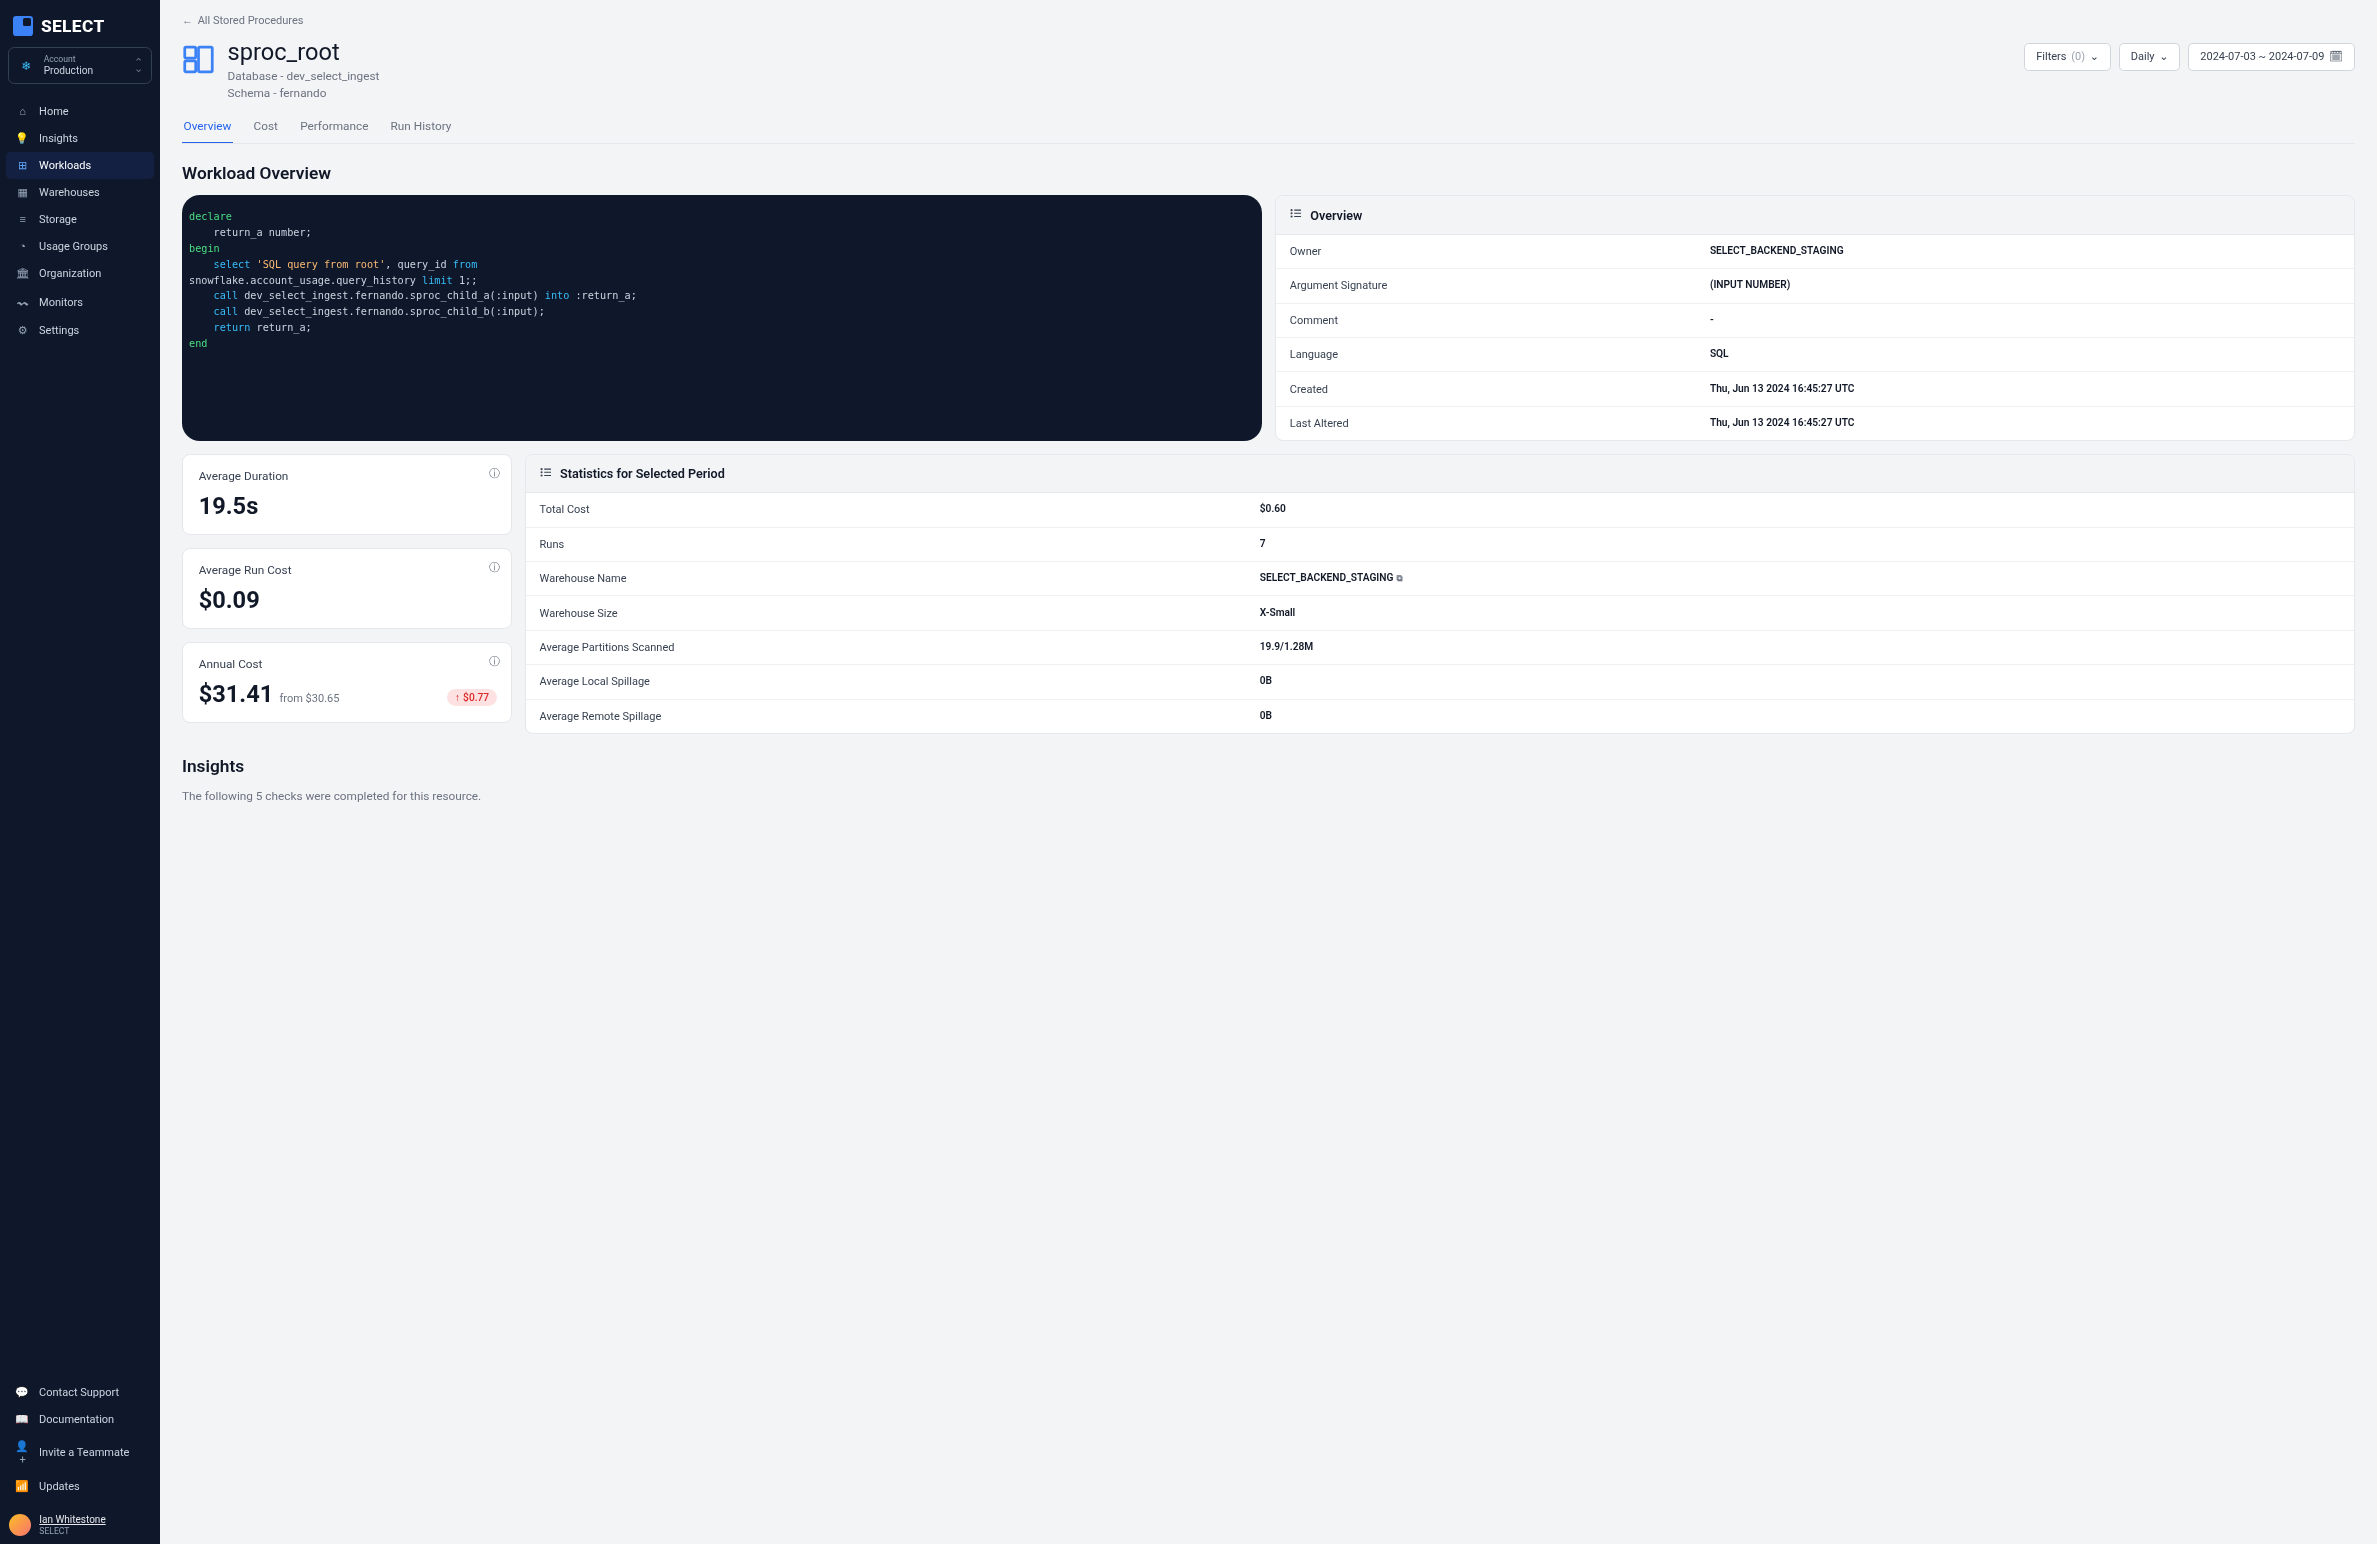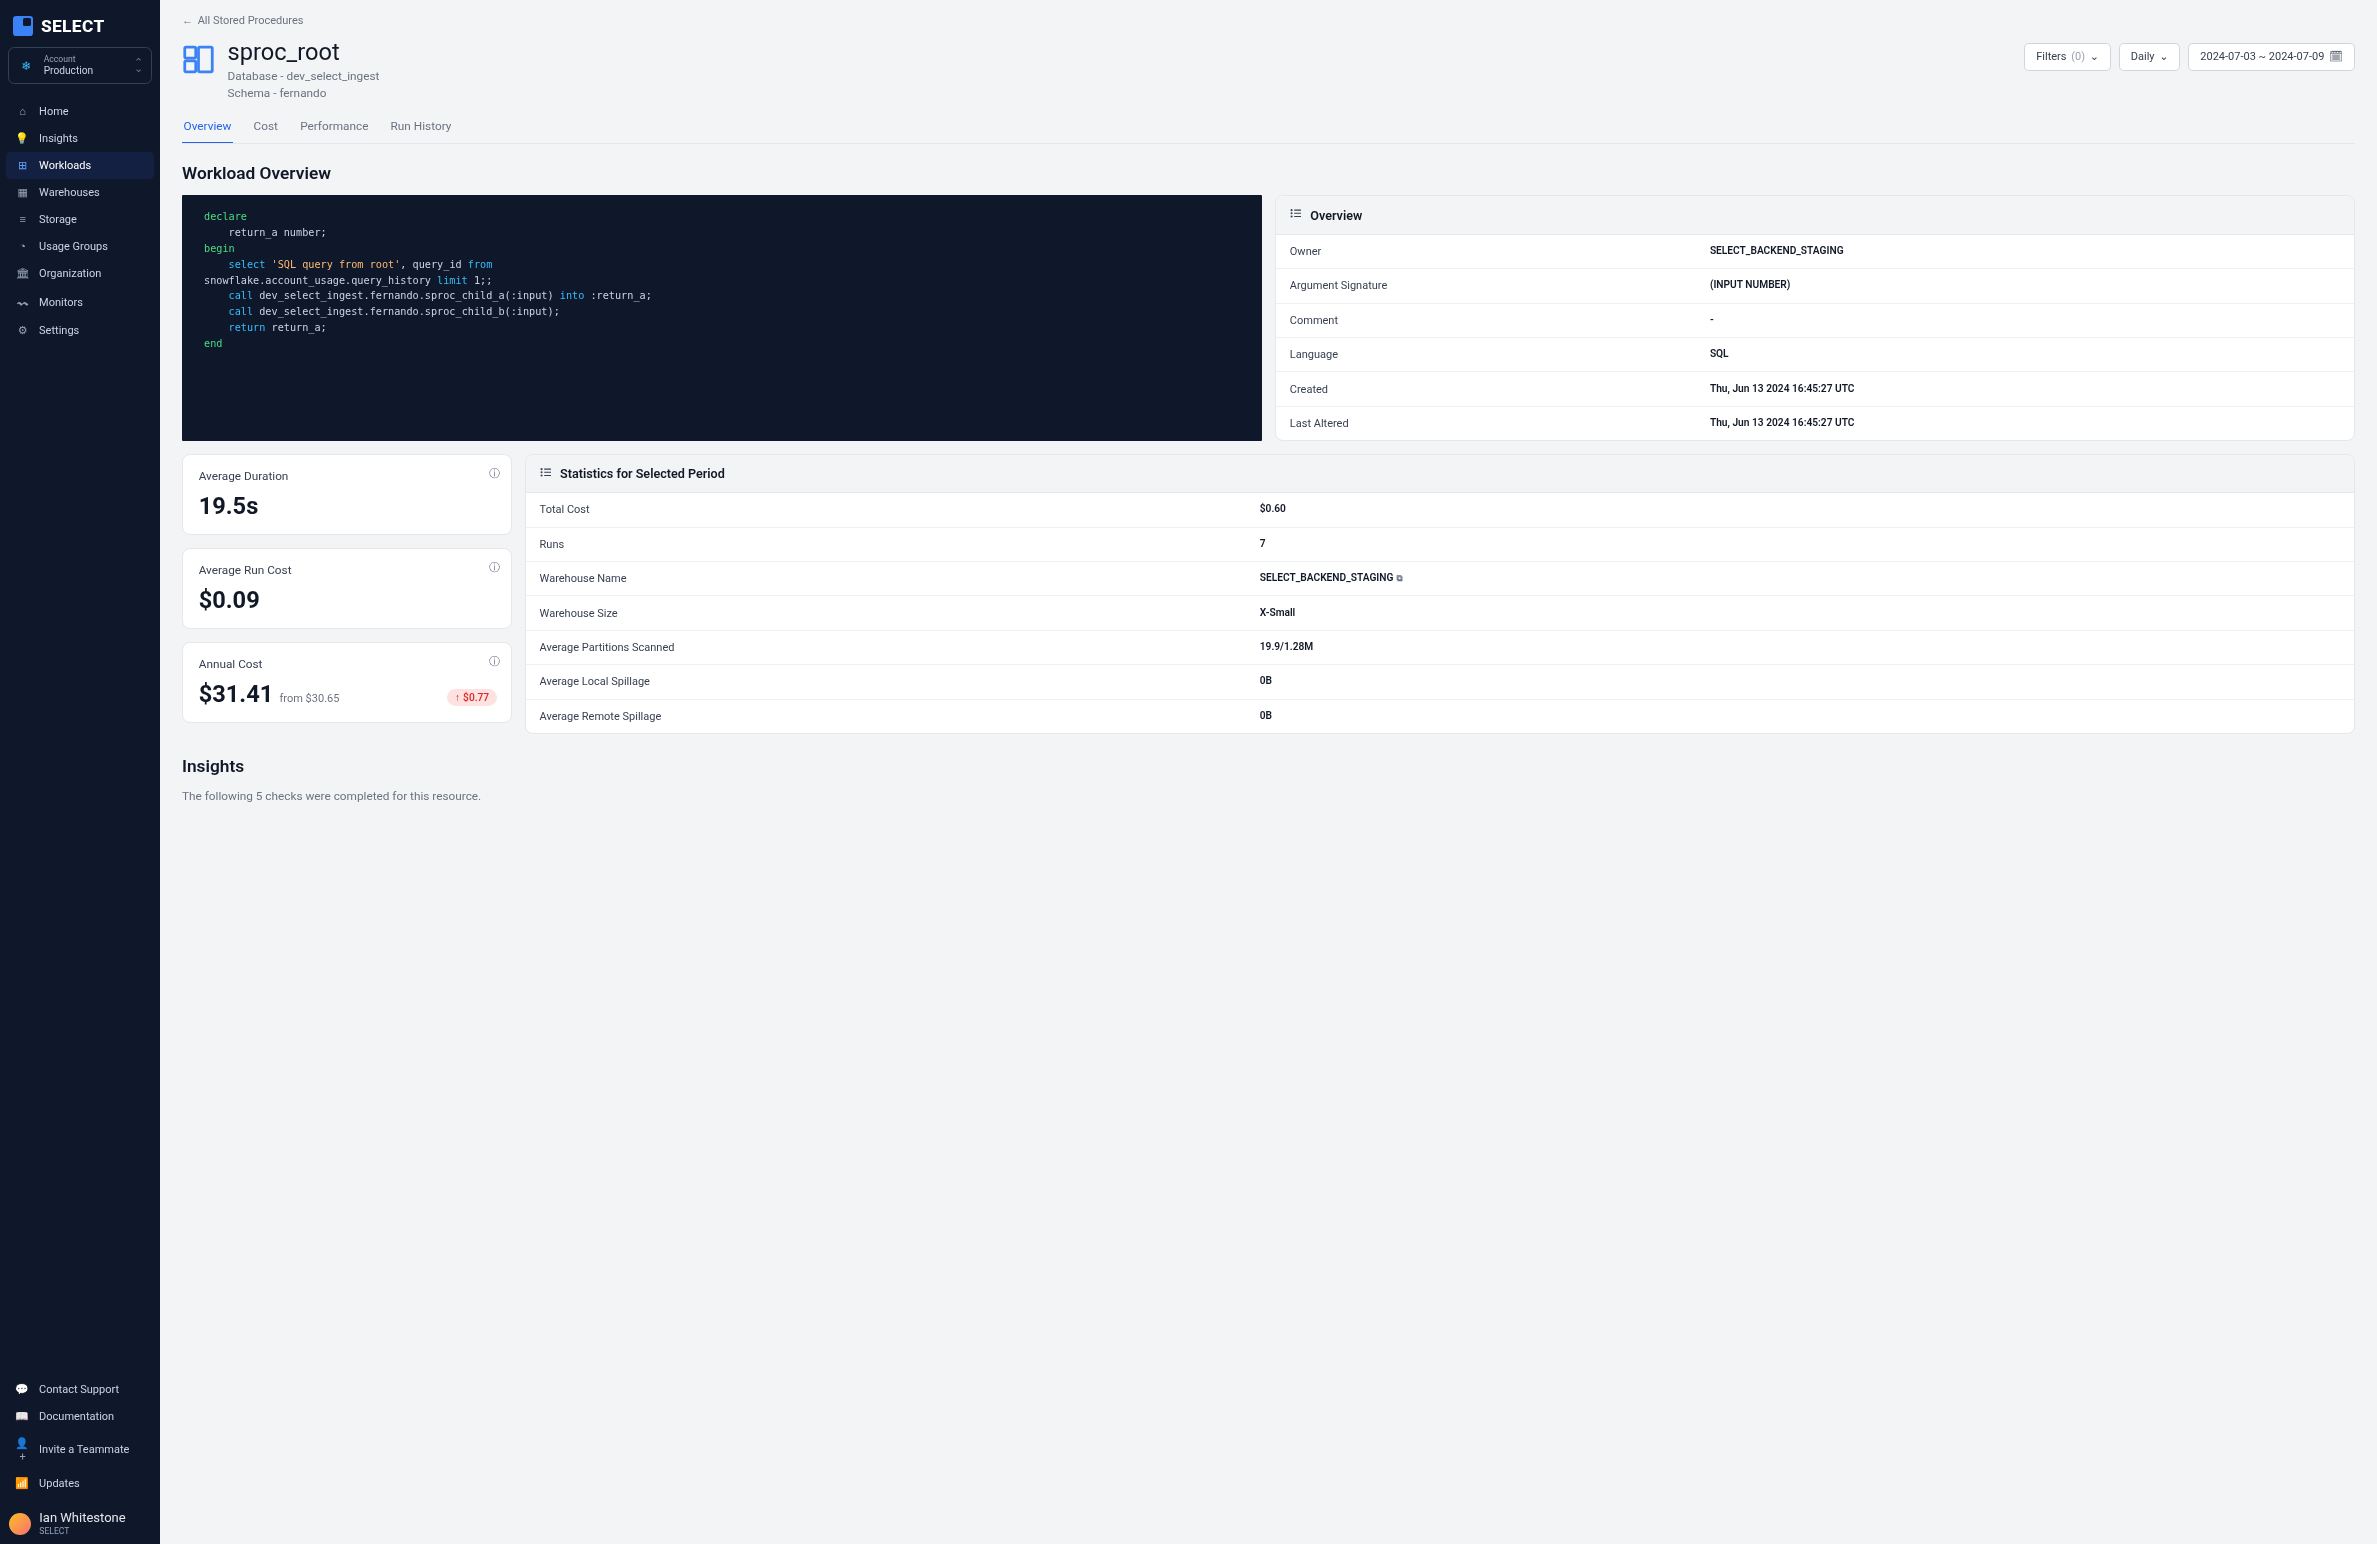--- a/index.html
+++ b/index.html
@@ -78,21 +78,21 @@
 .nav-item .ico { width: 14px; text-align:center; color: #94a3b8; }
 .nav-item.active .ico { color: #60a5fa; }
 .nav-bottom { padding: 6.3px; border-top: 0px solid #1e293b; }
 .user-row {
   display:flex; align-items:center; gap:7.9px; padding: 7.9px 9.4px;
 }
 .avatar {
   width: 22px; height: 22px; border-radius: 50%;
   background: linear-gradient(135deg,#fbbf24,#f87171);
 }
-.user-name { font-size: 13px; color:#e5e7eb; line-height:1.15;}
+.user-name { font-size: 10px; color:#e5e7eb; line-height:1.15;text-decoration:underline;}
 .user-org { font-size: 8.6px; color:#94a3b8;}
 
 
 .main { flex: 1; padding: 14px 22px 31px; overflow: auto; }
 .breadcrumb { color: #6b7280; font-size: 11px; display:flex; align-items:center; gap:4.7px; cursor:pointer;}
 .header-row { display:flex; align-items: flex-start; justify-content: space-between; margin-top: 11px; }
 .header-left { display:flex; gap: 12.6px; align-items:flex-start;}
 .sproc-icon { color:#3b82f6; margin-top:4.7px;}
 .title { font-size: 23.6px; font-weight: 400; color:#111827; }
 .subtitle { color:#6b7280; font-size: 11.8px; margin-top:3.1px;}
@@ -104,21 +104,21 @@
 }
 .btn .cnt { color:#9ca3af;}
 .tabs { display:flex; gap:19px; border-bottom:0.8px solid #e5e7eb; margin-top: 11px;}
 .tab { padding: 7.9px 1.6px 9.4px; cursor:pointer; color:#6b7280; font-size:11.8px;}
 .tab.active { color:#2563eb; border-bottom: 1.6px solid #2563eb; margin-bottom:-0.8px;}
 
 .section-title { font-size: 17.3px; font-weight:600; margin: 19px 0 12.6px; }
 
 .grid-top { display:grid; grid-template-columns: 1fr 1fr; gap: 12.6px; }
 .code-box {
-  background:#0f172a; border-radius:1px; padding: 14px 22px;
+  background:#0f172a; border-radius:18px; padding: 14px 7px;
   font-family: ui-monospace, Menlo, Consolas, monospace;
   font-size: 10.2px; line-height:1.55; color:#cbd5e1; white-space: pre; overflow:auto;
   min-height: 228px;
 }
 .kw-dec{color:#4ade80;} .kw-kw{color:#38bdf8;} .kw-str{color:#fdba74;} .kw-blue{color:#38bdf8;}
 .panel {
   background: #fff; border:0.8px solid #e5e7eb; border-radius:7.9px; overflow:hidden;
 }
 .panel-header {
   background:#f3f4f6; padding: 11px 14px; font-weight:600; font-size:12.6px;

